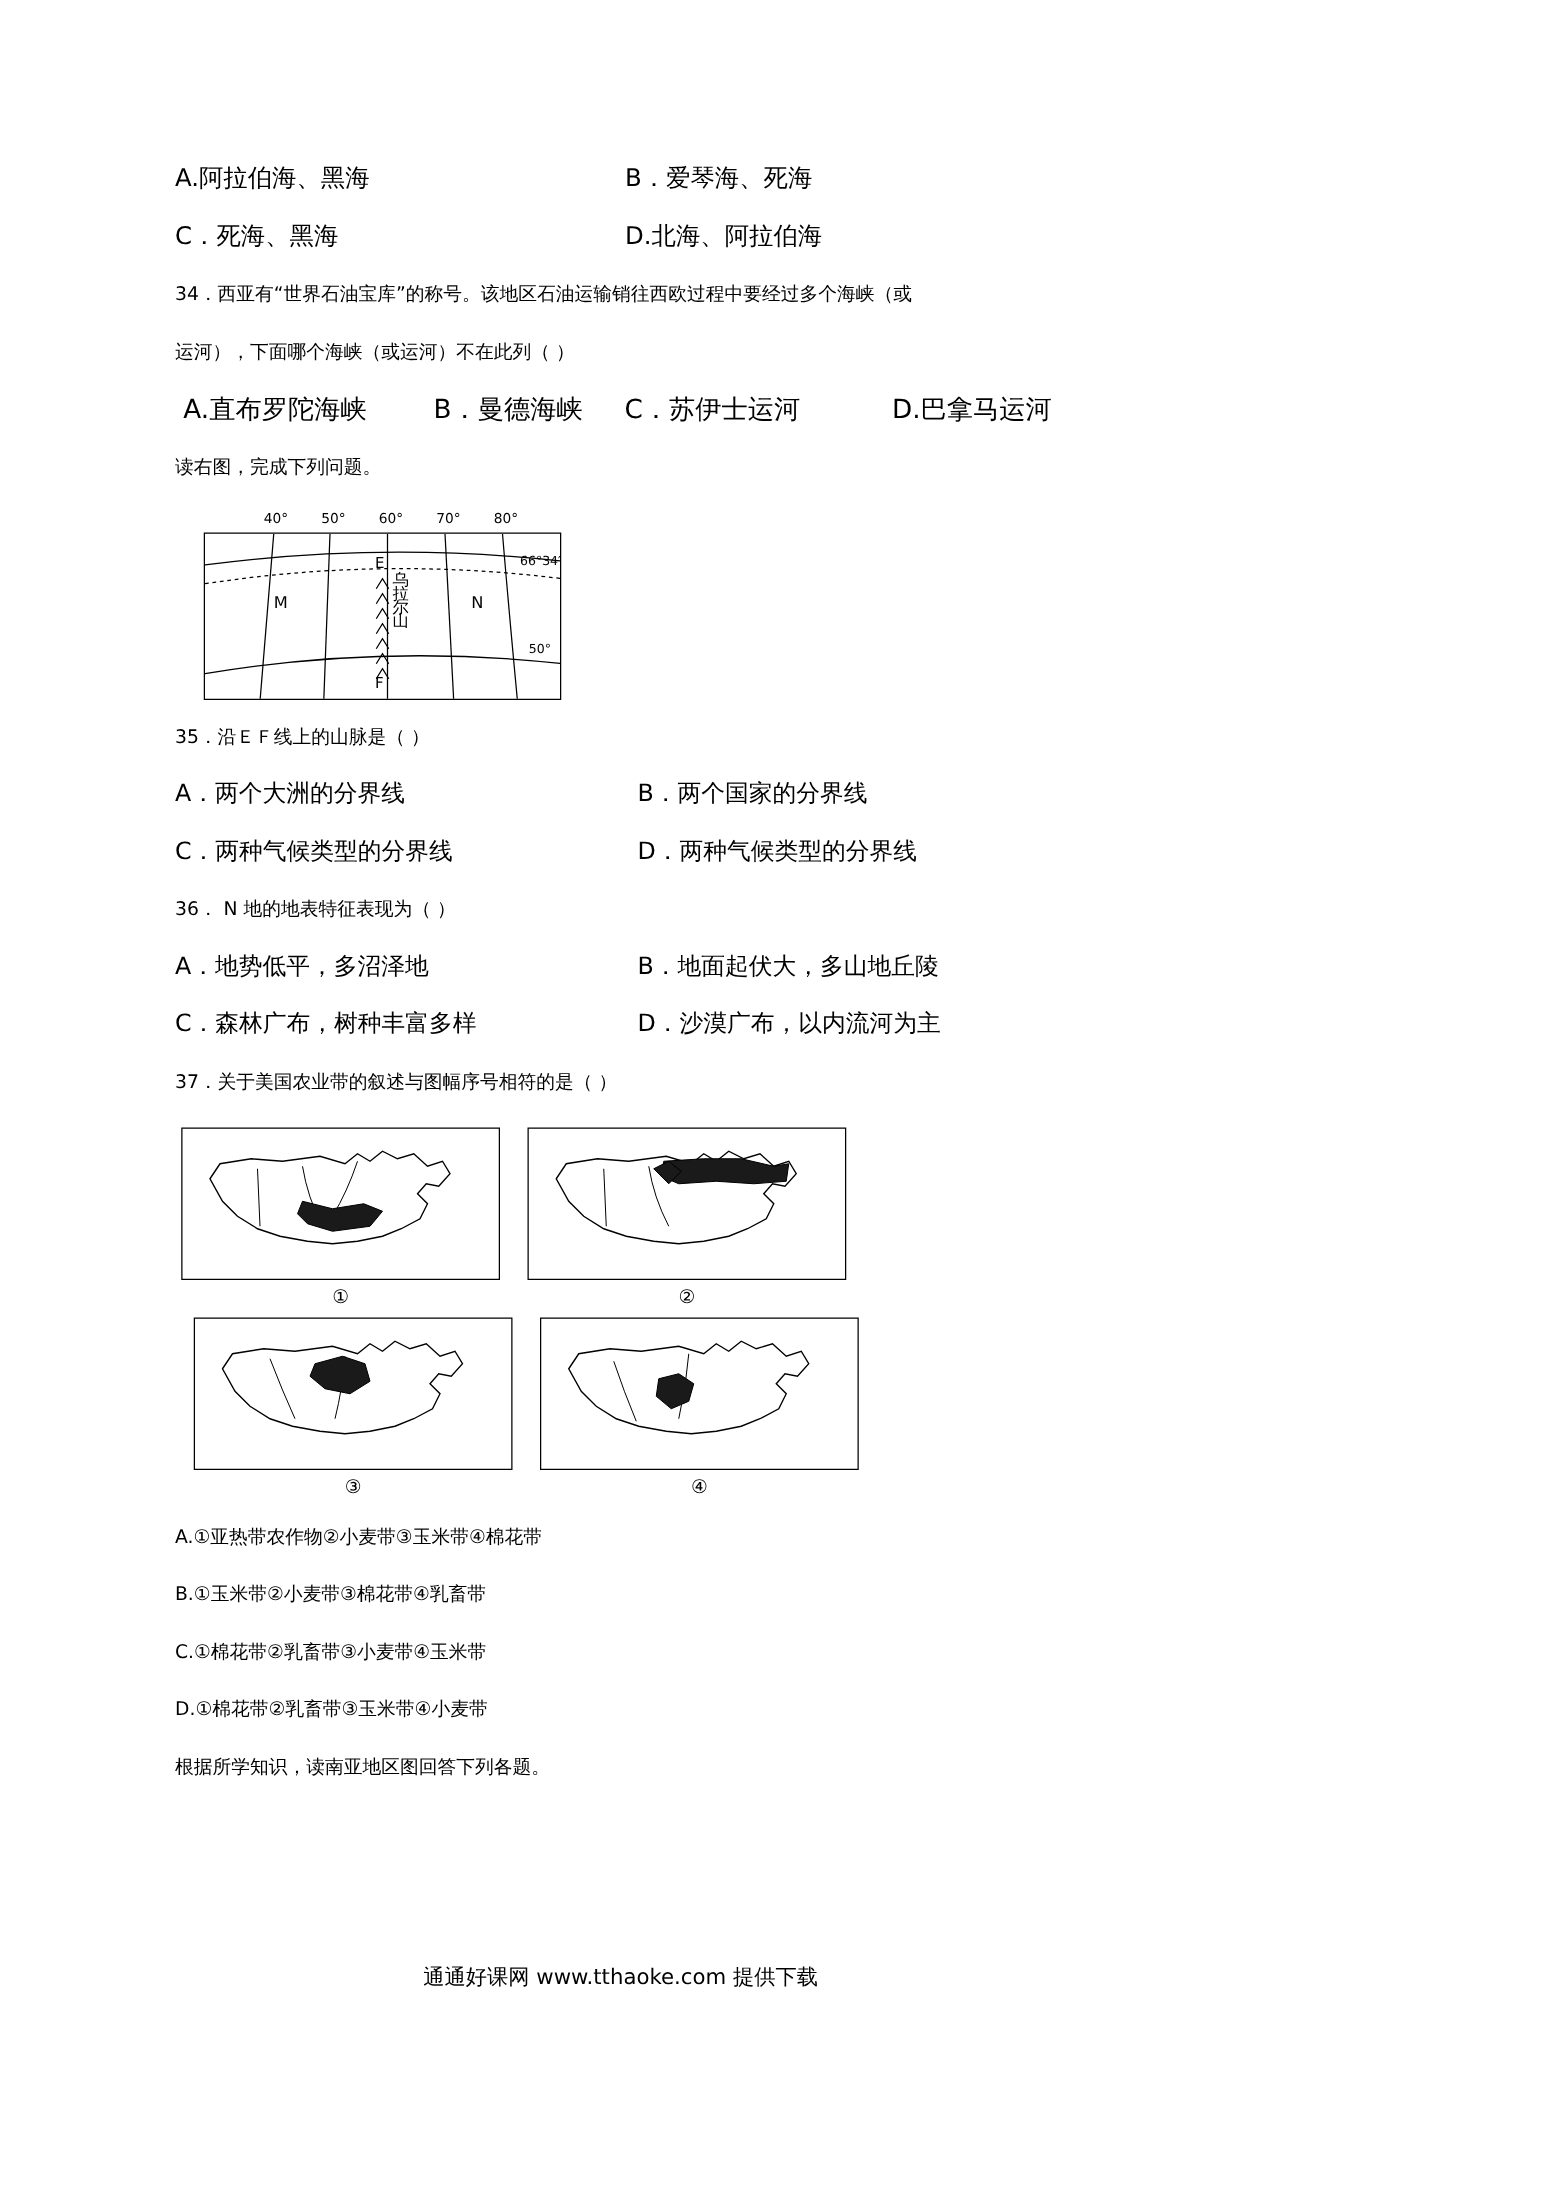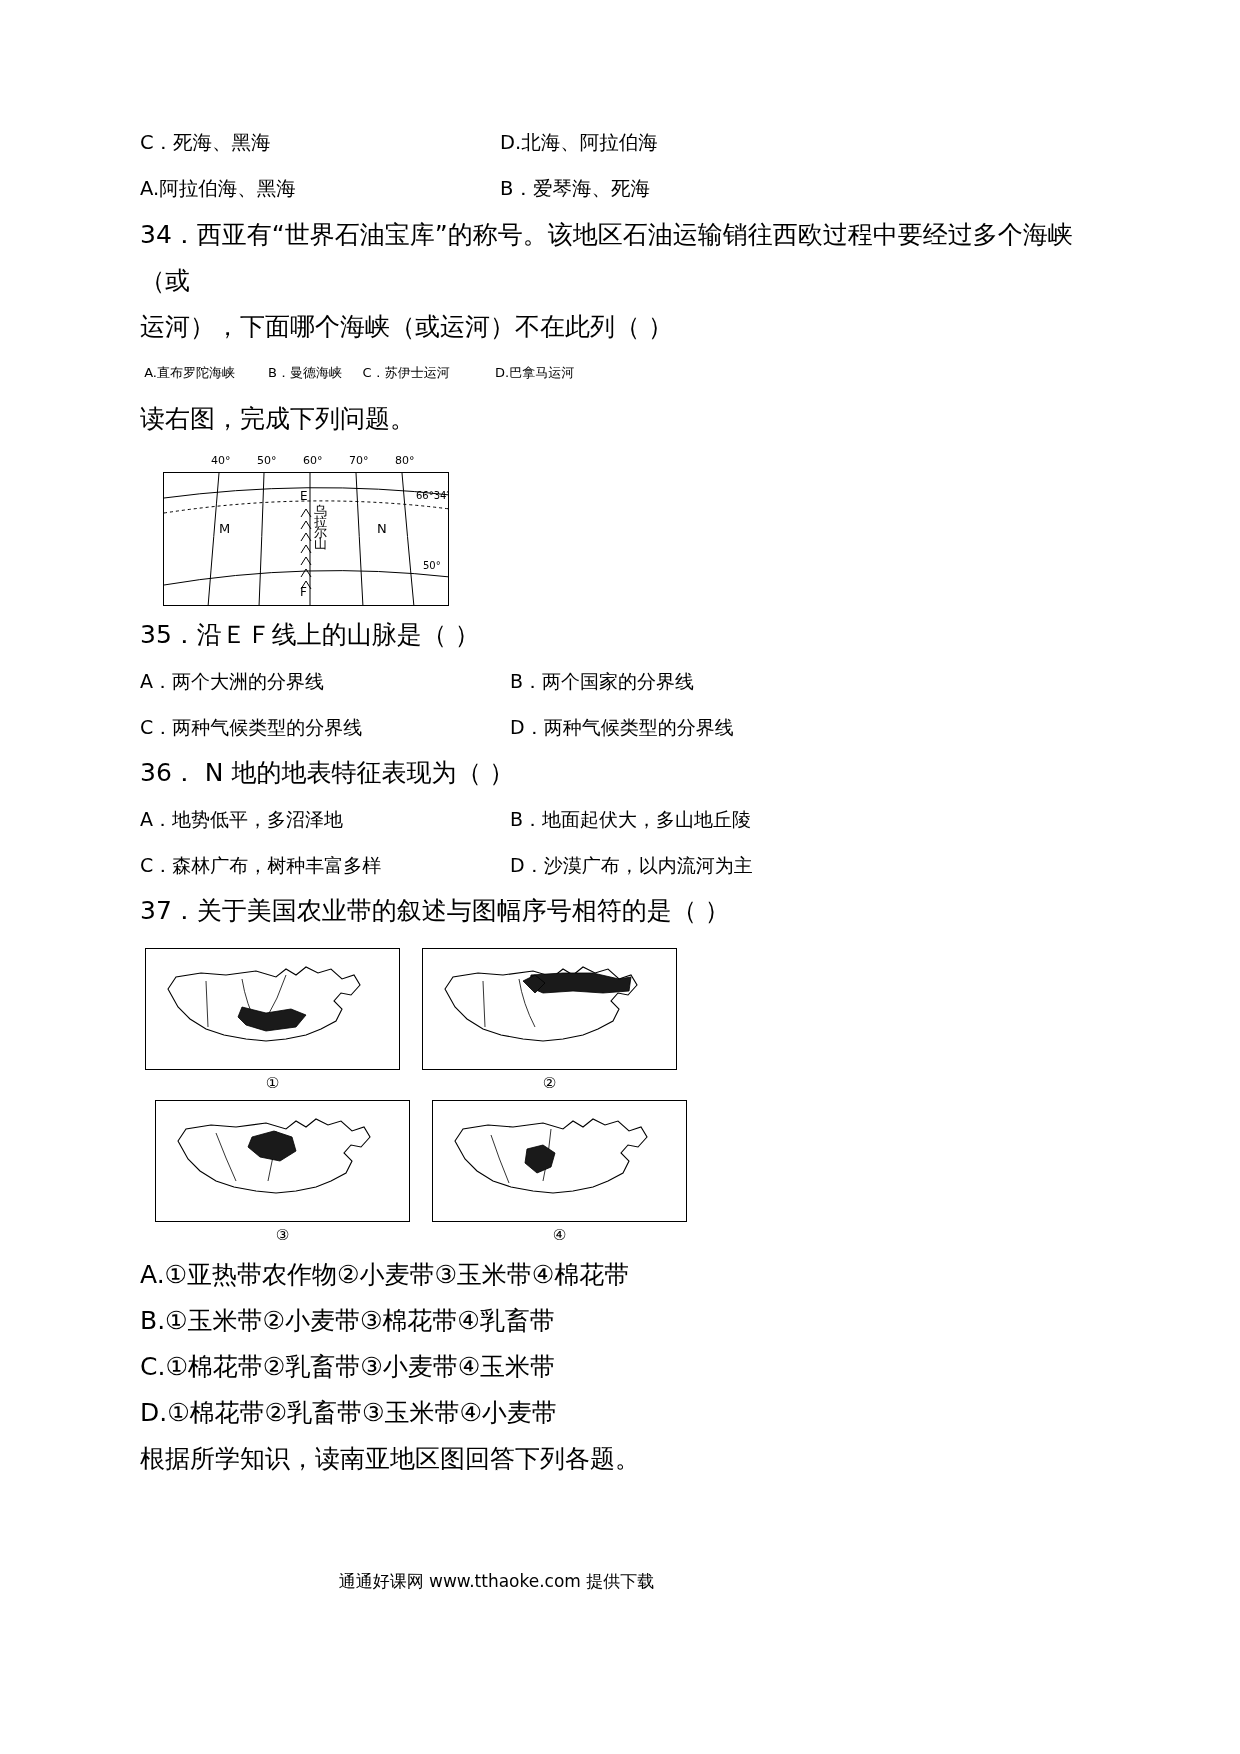--- a/index.html
+++ b/index.html
@@ -21,33 +21,33 @@
     width: 1240px;
     height: 1754px;
   }
   .content {
     position: absolute;
     left: 140px;
     top: 120px;
     width: 960px;
   }
   .line {
-    font-size: 13px;
+    font-size: 21px;
     line-height: 46px;
     white-space: pre;
   }
   .row2 {
     display: flex;
     font-size: 19.5px;
     line-height: 46px;
   }
   .row2 .c1 { width: 360px; }
   .row2 .c2 { width: 400px; }
   .qline {
-    font-size: 25px;
+    font-size: 15px;
     line-height: 46px;
   }
   .opts-row {
     display: flex;
     font-size: 19px;
     line-height: 46px;
   }
   .opts-row .o1 { width: 370px; }
   .opts-row .o2 { width: 400px; }
 
@@ -114,26 +114,26 @@
     font-size: 17px;
   }
 </style>
 </head>
 <body>
 
 <div class="page">
   <div class="content">
 
     <div class="row2">
+      <div class="c1">A.阿拉伯海、黑海</div>
+      <div class="c2">B．爱琴海、死海</div>
+    </div>
+    <div class="row2">
       <div class="c1">C．死海、黑海</div>
       <div class="c2">D.北海、阿拉伯海</div>
-    </div>
-    <div class="row2">
-      <div class="c1">A.阿拉伯海、黑海</div>
-      <div class="c2">B．爱琴海、死海</div>
     </div>
 
     <div class="qline">34．西亚有“世界石油宝库”的称号。该地区石油运输销往西欧过程中要经过多个海峡（或</div>
     <div class="qline">运河），下面哪个海峡（或运河）不在此列（          ）</div>
     <div class="line"> A.直布罗陀海峡        B．曼德海峡     C．苏伊士运河           D.巴拿马运河</div>
 
     <div class="qline">读右图，完成下列问题。</div>
 
     <div class="fig1">
       <div class="lonlab" style="left:48px;">40°</div>

